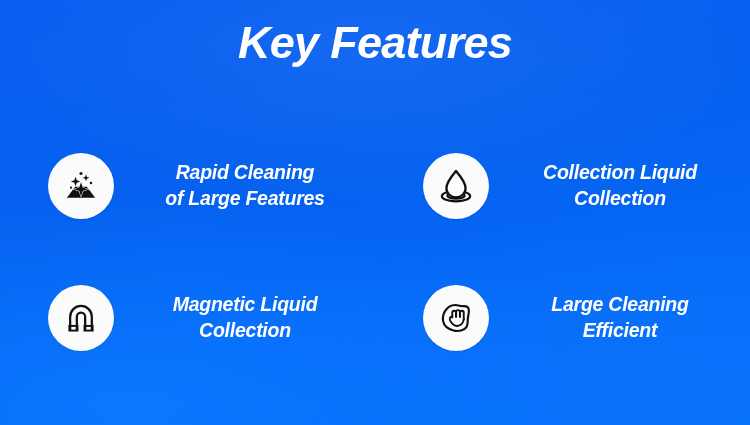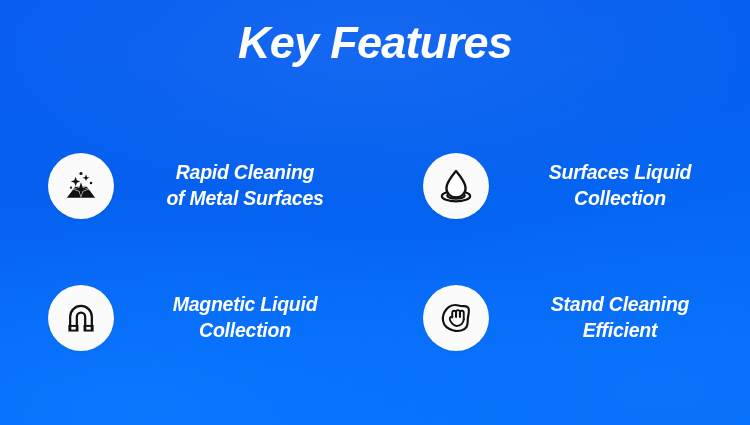--- a/index.html
+++ b/index.html
@@ -116,36 +116,36 @@
             <path d="M17.5 13 L19 17.2 L23.2 18.7 L19 20.2 L17.5 24.4 L16 20.2 L11.8 18.7 L16 17.2 Z" fill="#111111"></path>
             <path d="M30 10 L31.1 13.1 L34.2 14.2 L31.1 15.3 L30 18.4 L28.9 15.3 L25.8 14.2 L28.9 13.1 Z" fill="#111111"></path>
             <circle cx="24" cy="9" r="1.9" fill="#111111"></circle>
             <circle cx="36" cy="20.5" r="1.5" fill="#111111"></circle>
             <circle cx="12" cy="26" r="1.3" fill="#111111"></circle>
           </svg>
         </span>
       </div>
       <div class="feature-label">
         <span>Rapid Cleaning</span><br>
-        <span>of Metal Surfaces</span>
+        <span>of Large Features</span>
       </div>
     </div>
 
     <div class="feature">
       <div class="icon-badge">
         <span>
           <svg width="40" height="40" viewBox="0 0 48 48" fill="none" xmlns="http://www.w3.org/2000/svg">
             <ellipse cx="24" cy="36.2" rx="17" ry="6.2" stroke="#111111" stroke-width="2.6" fill="none"></ellipse>
             <ellipse cx="24" cy="35.4" rx="10.5" ry="3.9" stroke="#111111" stroke-width="2.6" fill="none"></ellipse>
             <path d="M24 6 C24 6 12.5 19.6 12.5 26.6 C12.5 33 17.6 37.6 24 37.6 C30.4 37.6 35.5 33 35.5 26.6 C35.5 19.6 24 6 24 6 Z" fill="#ffffff" stroke="#111111" stroke-width="2.8" stroke-linejoin="round"></path>
           </svg>
         </span>
       </div>
       <div class="feature-label">
-        <span>Surfaces Liquid</span><br>
+        <span>Collection Liquid</span><br>
         <span>Collection</span>
       </div>
     </div>
 
     <div class="feature">
       <div class="icon-badge">
         <span>
           <svg width="40" height="40" viewBox="0 0 48 48" fill="none" xmlns="http://www.w3.org/2000/svg">
             <path d="M11 38.5 V22.5 C11 15.3 16.8 9.5 24 9.5 C31.2 9.5 37 15.3 37 22.5 V38.5" stroke="#111111" stroke-width="2.7" fill="none" stroke-linecap="butt"></path>
             <path d="M19 38.5 V22.5 C19 19.7 21.2 17.5 24 17.5 C26.8 17.5 29 19.7 29 22.5 V38.5" stroke="#111111" stroke-width="2.7" fill="none" stroke-linecap="butt"></path>
@@ -166,19 +166,19 @@
           <svg width="40" height="40" viewBox="0 0 48 48" fill="none" xmlns="http://www.w3.org/2000/svg">
             <path d="M12.5 13.5 C16 9.5 22 7.5 27 9 C32 10.5 35.5 9 38 11 C40.5 13 39.5 18 38.5 22.5 C37.5 27 39 31 36.5 35 C34 39 27 40.5 21 39 C15 37.5 9.5 33.5 8.5 27.5 C7.5 21.5 9 17.5 12.5 13.5 Z" stroke="#111111" stroke-width="2.6" fill="none" stroke-linejoin="round"></path>
             <path d="M19.5 23.5 V17.5 C19.5 16.2 20.5 15.2 21.8 15.2 C23.1 15.2 24.1 16.2 24.1 17.5 V22.5" stroke="#111111" stroke-width="2.3" fill="none" stroke-linecap="round"></path>
             <path d="M24.1 22.5 V16.8 C24.1 15.5 25.1 14.5 26.4 14.5 C27.7 14.5 28.7 15.5 28.7 16.8 V22.5" stroke="#111111" stroke-width="2.3" fill="none" stroke-linecap="round"></path>
             <path d="M28.7 22.5 V17.5 C28.7 16.2 29.7 15.2 31 15.2 C32.3 15.2 33.3 16.2 33.3 17.5 V25.5" stroke="#111111" stroke-width="2.3" fill="none" stroke-linecap="round"></path>
             <path d="M19.5 22 C19.5 22 17.2 22.4 16.6 24.2 C16 26 17 27.6 18.4 29.4 C19.8 31.2 21.6 33.5 24.5 33.5 C28.5 33.5 31.5 31.2 32.6 28.2 C33.3 26.3 33.3 25.5 33.3 25.5" stroke="#111111" stroke-width="2.3" fill="none" stroke-linecap="round" stroke-linejoin="round"></path>
           </svg>
         </span>
       </div>
       <div class="feature-label">
-        <span>Stand Cleaning</span><br>
+        <span>Large Cleaning</span><br>
         <span>Efficient</span>
       </div>
     </div>
 
   </div>
 </div>
 
 </body></html>

